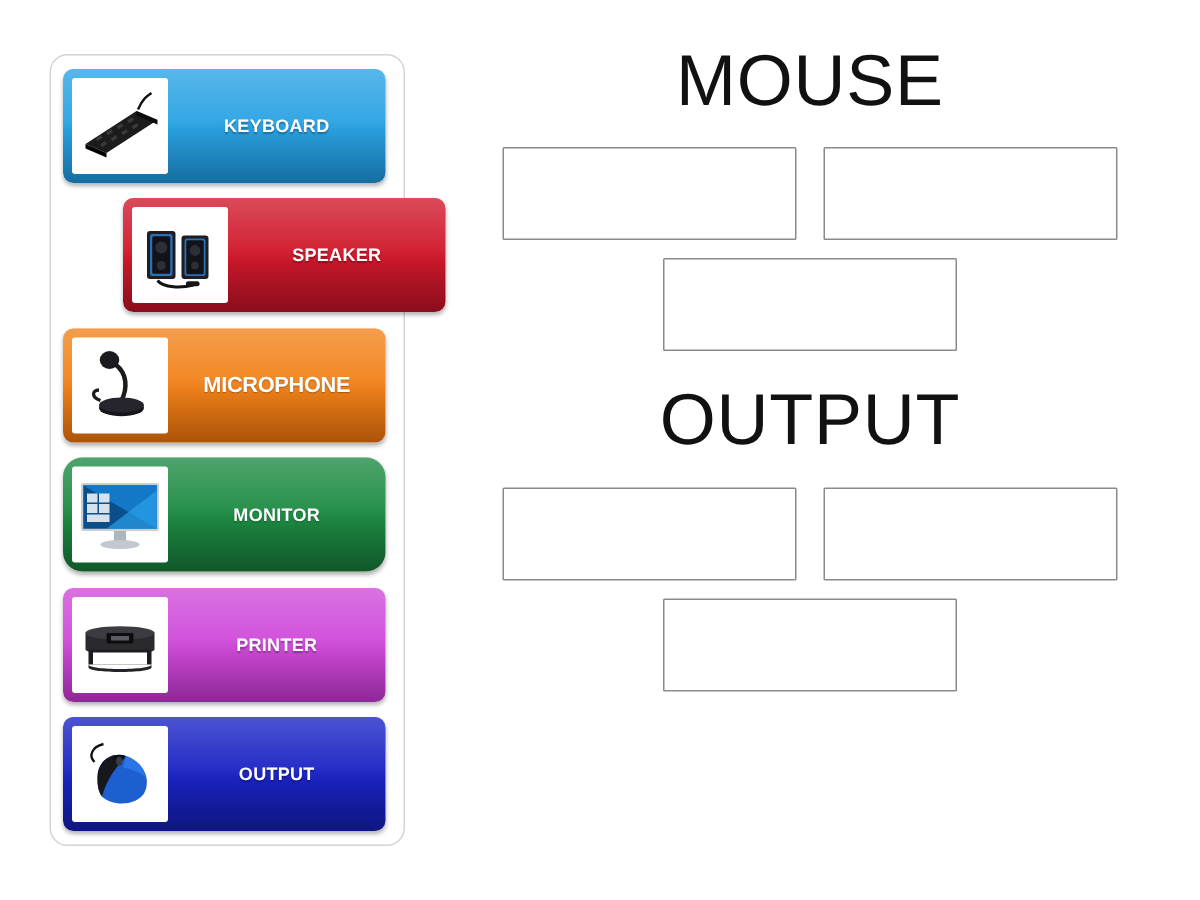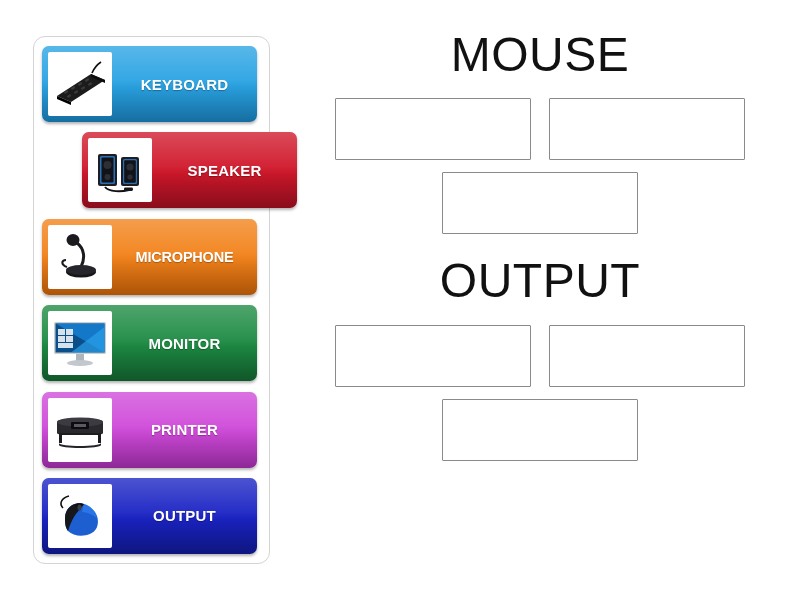--- a/index.html
+++ b/index.html
@@ -75,21 +75,21 @@
   .tile-thumb svg { display: block; width: 58px; height: 56px; }
 
   .tile-label {
     position: relative;
     z-index: 2;
     flex: 1 1 auto;
     display: flex;
     align-items: center;
     justify-content: center;
     color: #ffffff;
-    font-size: 15px;
+    font-size: 12px;
     font-weight: bold;
     letter-spacing: 0.2px;
     text-shadow: 0 1px 1px rgba(0,0,0,0.30);
     padding: 0 18px;
     white-space: nowrap;
   }
   .tile-label.tight { font-size: 14.5px; letter-spacing: -0.2px; padding: 0 1px; }
 
   
   #categories {
@@ -184,21 +184,21 @@
           <ellipse cx="22" cy="11" rx="6.5" ry="6" fill="#1b1b1f"></ellipse>
           <path d="M26 14 C34 20, 34 30, 30 38" stroke="#1b1b1f" stroke-width="3" fill="none"></path>
           <ellipse cx="30" cy="43" rx="15" ry="5.5" fill="#15151a"></ellipse>
           <ellipse cx="30" cy="41" rx="15" ry="5" fill="#25252b"></ellipse>
           <path d="M16 38 C10 36, 10 31, 15 31" stroke="#1b1b1f" stroke-width="2.2" fill="none"></path>
         </svg>
       </div>
       <div class="tile-label tight">MICROPHONE</div>
     </div>
 
-    <div class="tile" style="background: linear-gradient(rgb(29, 139, 67) 0%, rgb(29, 139, 67) 55%, rgb(20, 106, 50) 100%);">
+    <div class="tile" style="background: linear-gradient(rgb(29, 139, 67) 0%, rgb(29, 139, 67) 55%, rgb(20, 106, 50) 100%); border-radius: 13px;">
       <div class="tile-thumb">
         <svg viewBox="0 0 58 56">
           <rect x="3" y="7" width="52" height="32" rx="1.5" fill="#c9ced3"></rect>
           <rect x="4.5" y="8.5" width="49" height="29" fill="#0b4f8a"></rect>
           <path d="M4.5 8.5 L53.5 8.5 L53.5 37.5 Z" fill="#1478c8"></path>
           <path d="M20 37.5 L53.5 12 L53.5 37.5 Z" fill="#2aa0e8" opacity="0.7"></path>
           <g fill="#e8eef4" opacity="0.92">
             <rect x="7" y="14" width="7" height="6"></rect>
             <rect x="15" y="14" width="7" height="6"></rect>
             <rect x="7" y="21" width="7" height="6"></rect>

